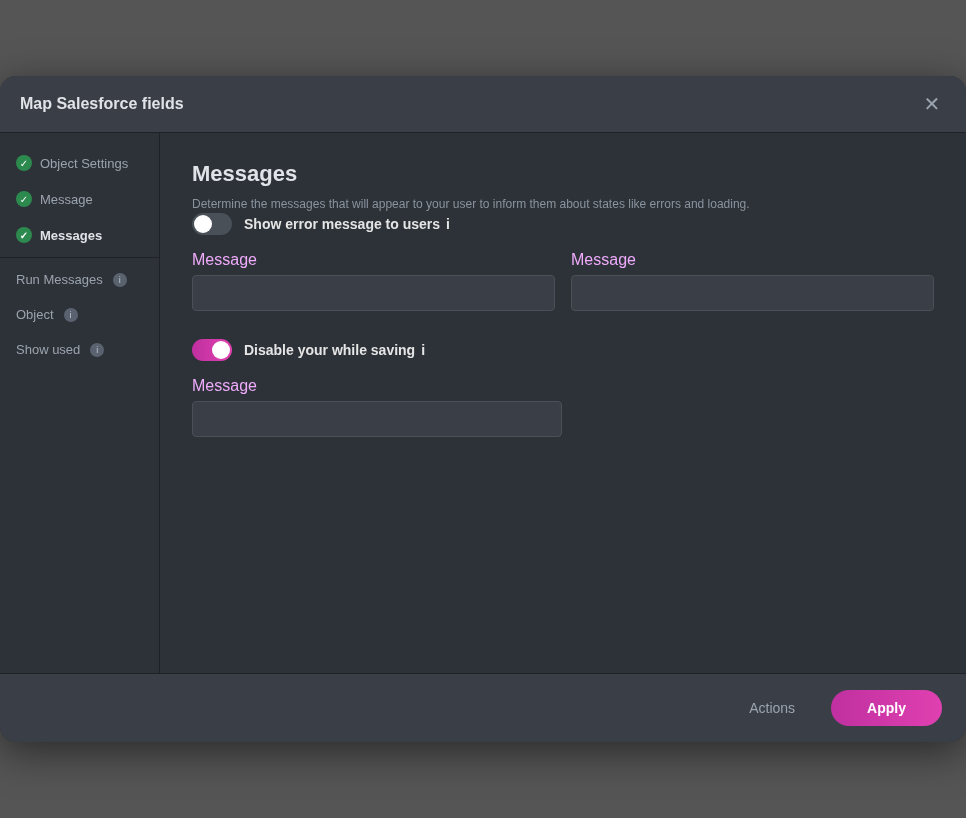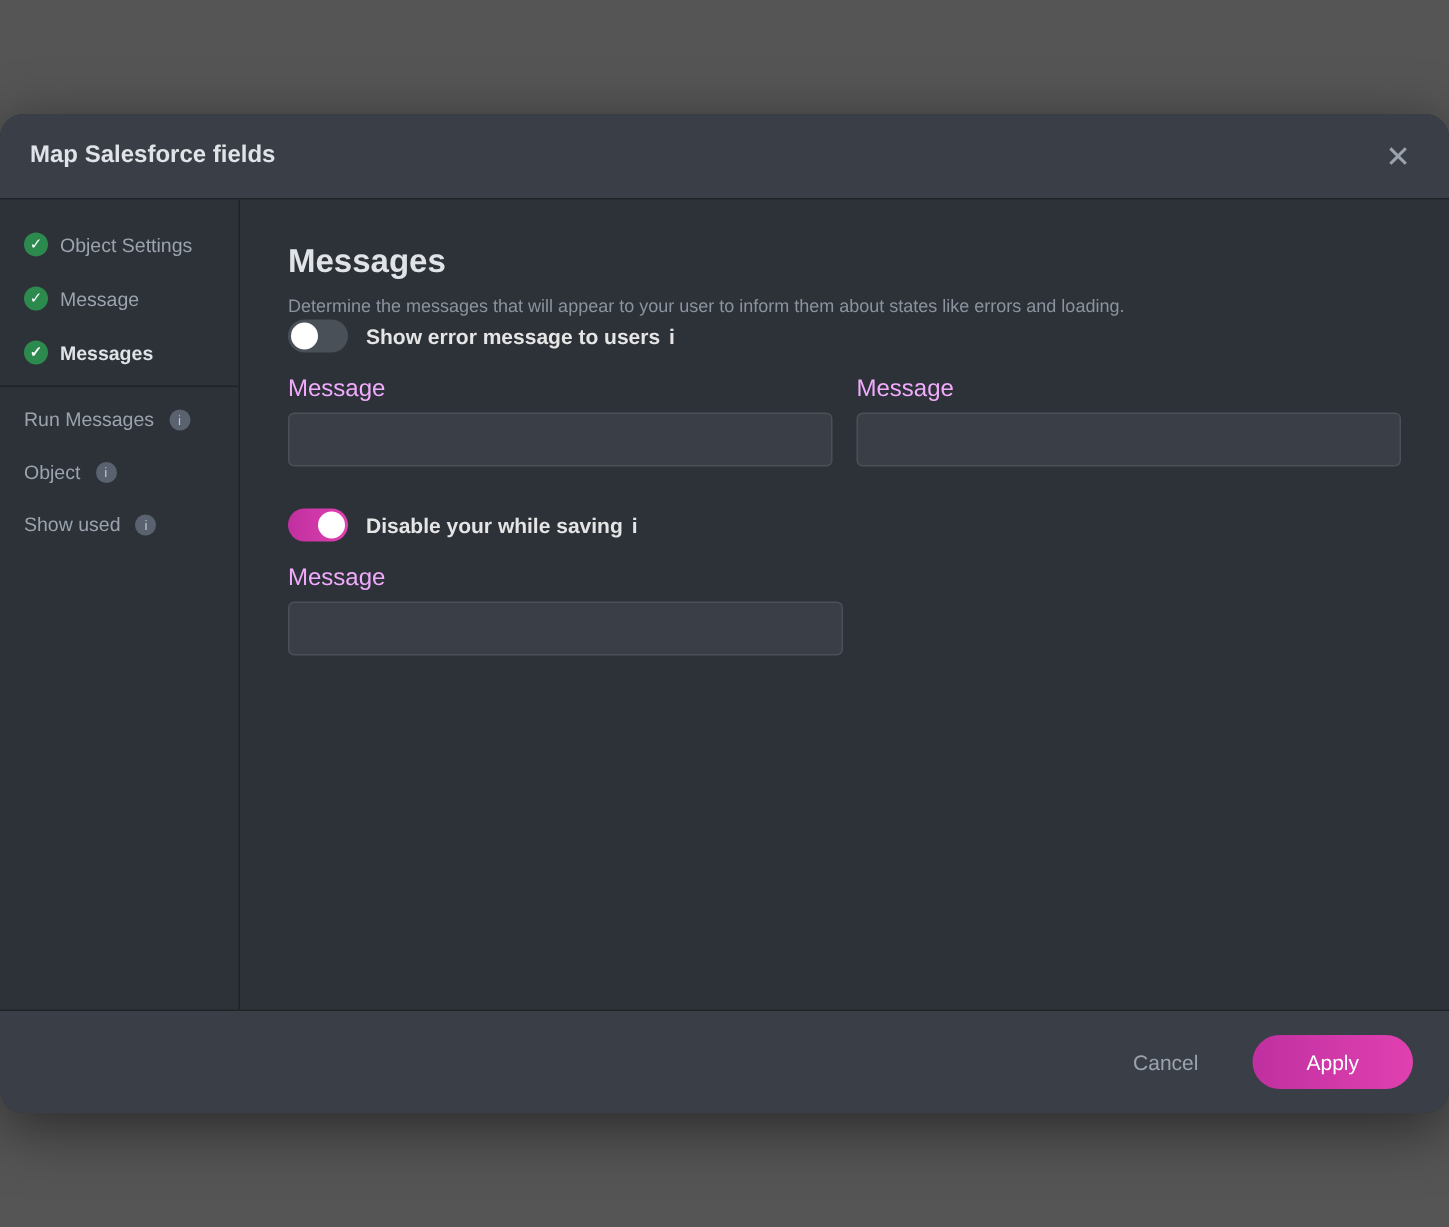--- a/index.html
+++ b/index.html
@@ -201,21 +201,21 @@
       font-size: 14px;
       cursor: pointer;
       padding: 10px 24px;
       border-radius: 20px;
     }
     .btn-apply {
       background: linear-gradient(to right, #c030a0, #e040b0);
       border: none;
       color: white;
       font-size: 14px;
-      font-weight: 400;
+      font-weight: 700;
       cursor: pointer;
       padding: 10px 36px;
       border-radius: 20px;
     }
     .sidebar-divider {
       height: 1px;
       background: #1e2226;
       margin: 4px 0;
     }
   </style>
@@ -297,16 +297,16 @@
           <div class="field-group" style="max-width: 370px;">
             <label class="field-label">Message</label>
             <input class="field-input" type="text" style="">
           </div>
         </div>
       </div>
     </div>
   </div>
 
   <div class="modal-footer">
-    <button class="btn-cancel">Cancel</button>
+    <button class="btn-cancel">Actions</button>
     <button class="btn-apply">Apply</button>
   </div>
 </div>
 
 </body></html>

